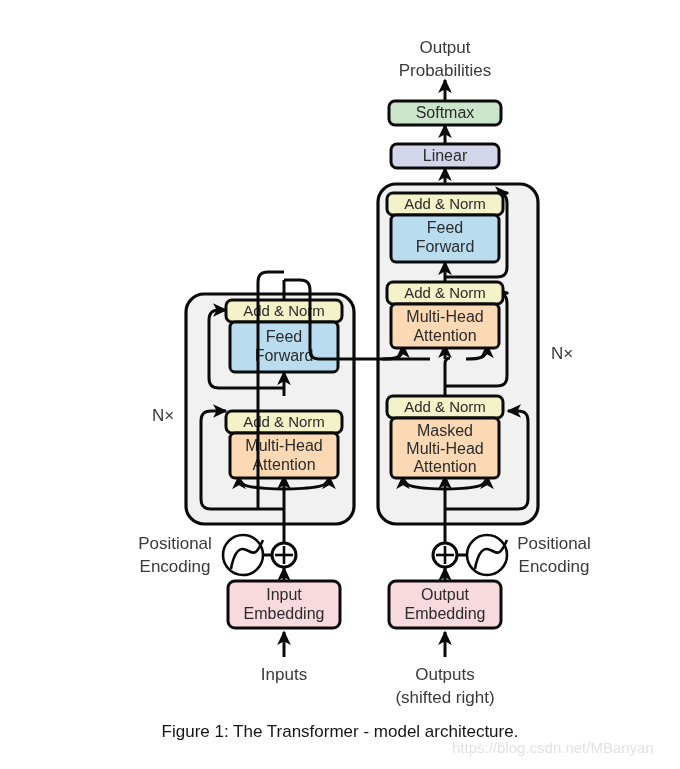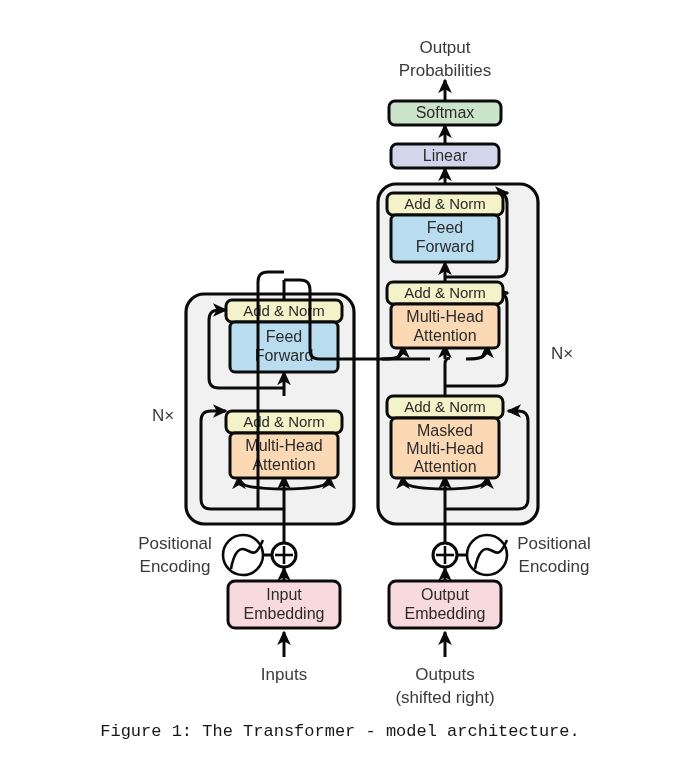--- a/index.html
+++ b/index.html
@@ -43,21 +43,21 @@
     fill: #3a3a3a;
     text-anchor: middle;
     dominant-baseline: middle;
   }
   .caption {
     position: absolute;
     left: 0;
     right: 0;
     top: 722px;
     text-align: center;
-    font-family: Liberation Mono, monospace;
+    font-family: Liberation Sans, sans-serif;
     font-size: 17px;
     color: #161616;
   }
   .watermark {
     position: absolute;
     left: 452px;
     top: 739px;
     font-family: "Liberation Sans", sans-serif;
     font-size: 15px;
     color: #e2e2e2;
@@ -254,14 +254,15 @@
     </g>
 
     <path class="stroke" stroke-width="3" d="M 445 657 L 445 632" marker-end="url(#arw)"></path>
 
     <text class="outer-label" x="445" y="676">Outputs</text>
     <text class="outer-label" x="445" y="699">(shifted right)</text>
 
   </svg>
 
   <div class="caption">Figure 1: The Transformer - model architecture.</div>
+  <div class="watermark">https://blog.csdn.net/MBanyan</div>
 
 </div>
 
 </body></html>

